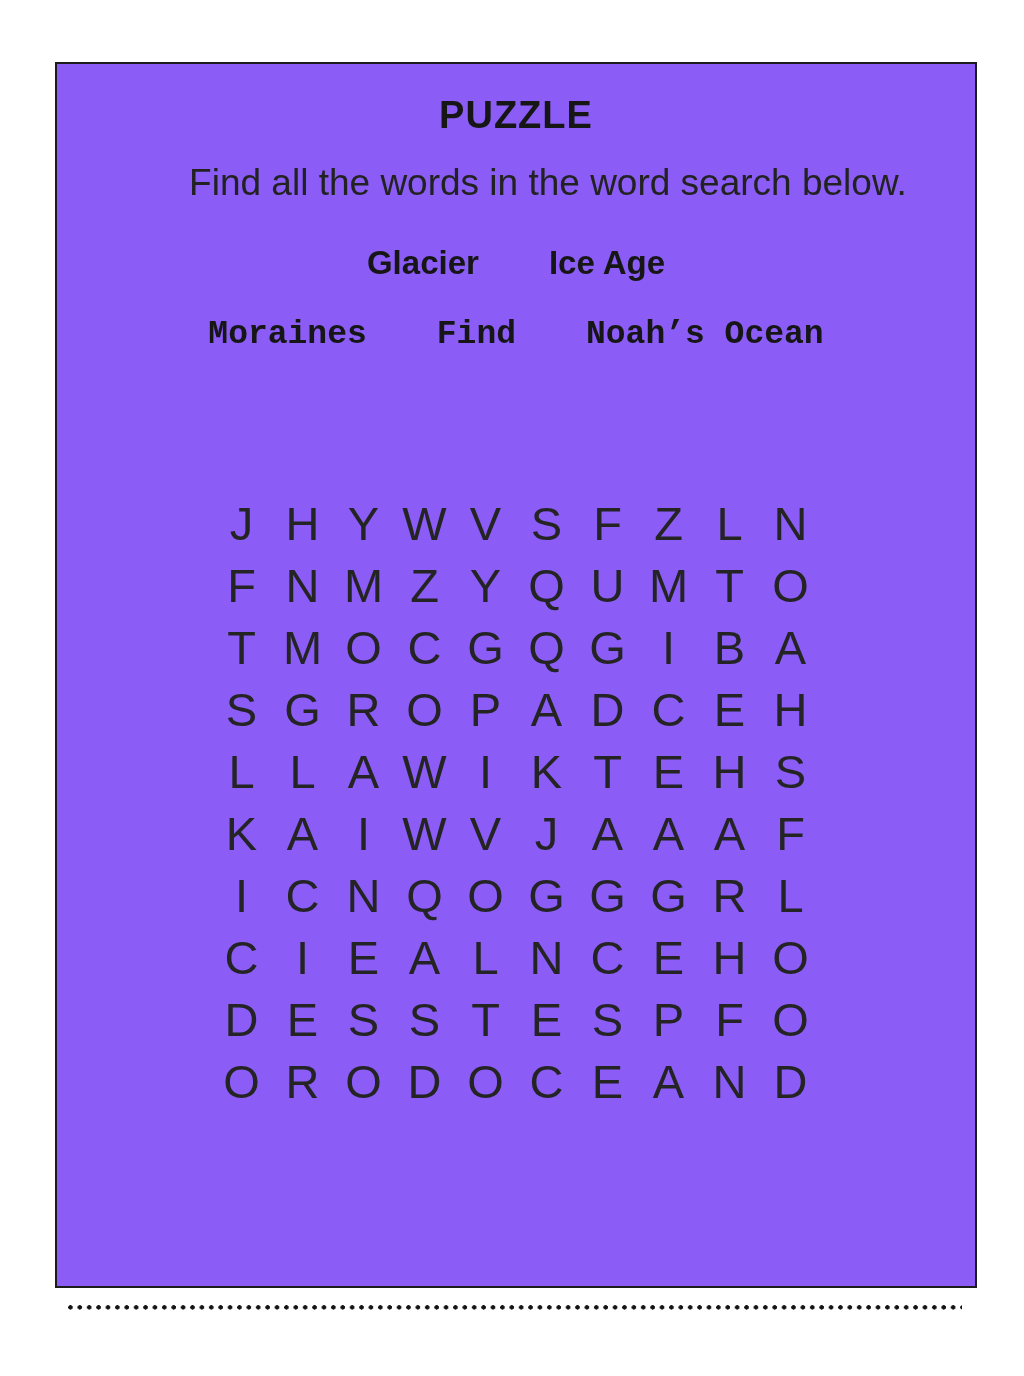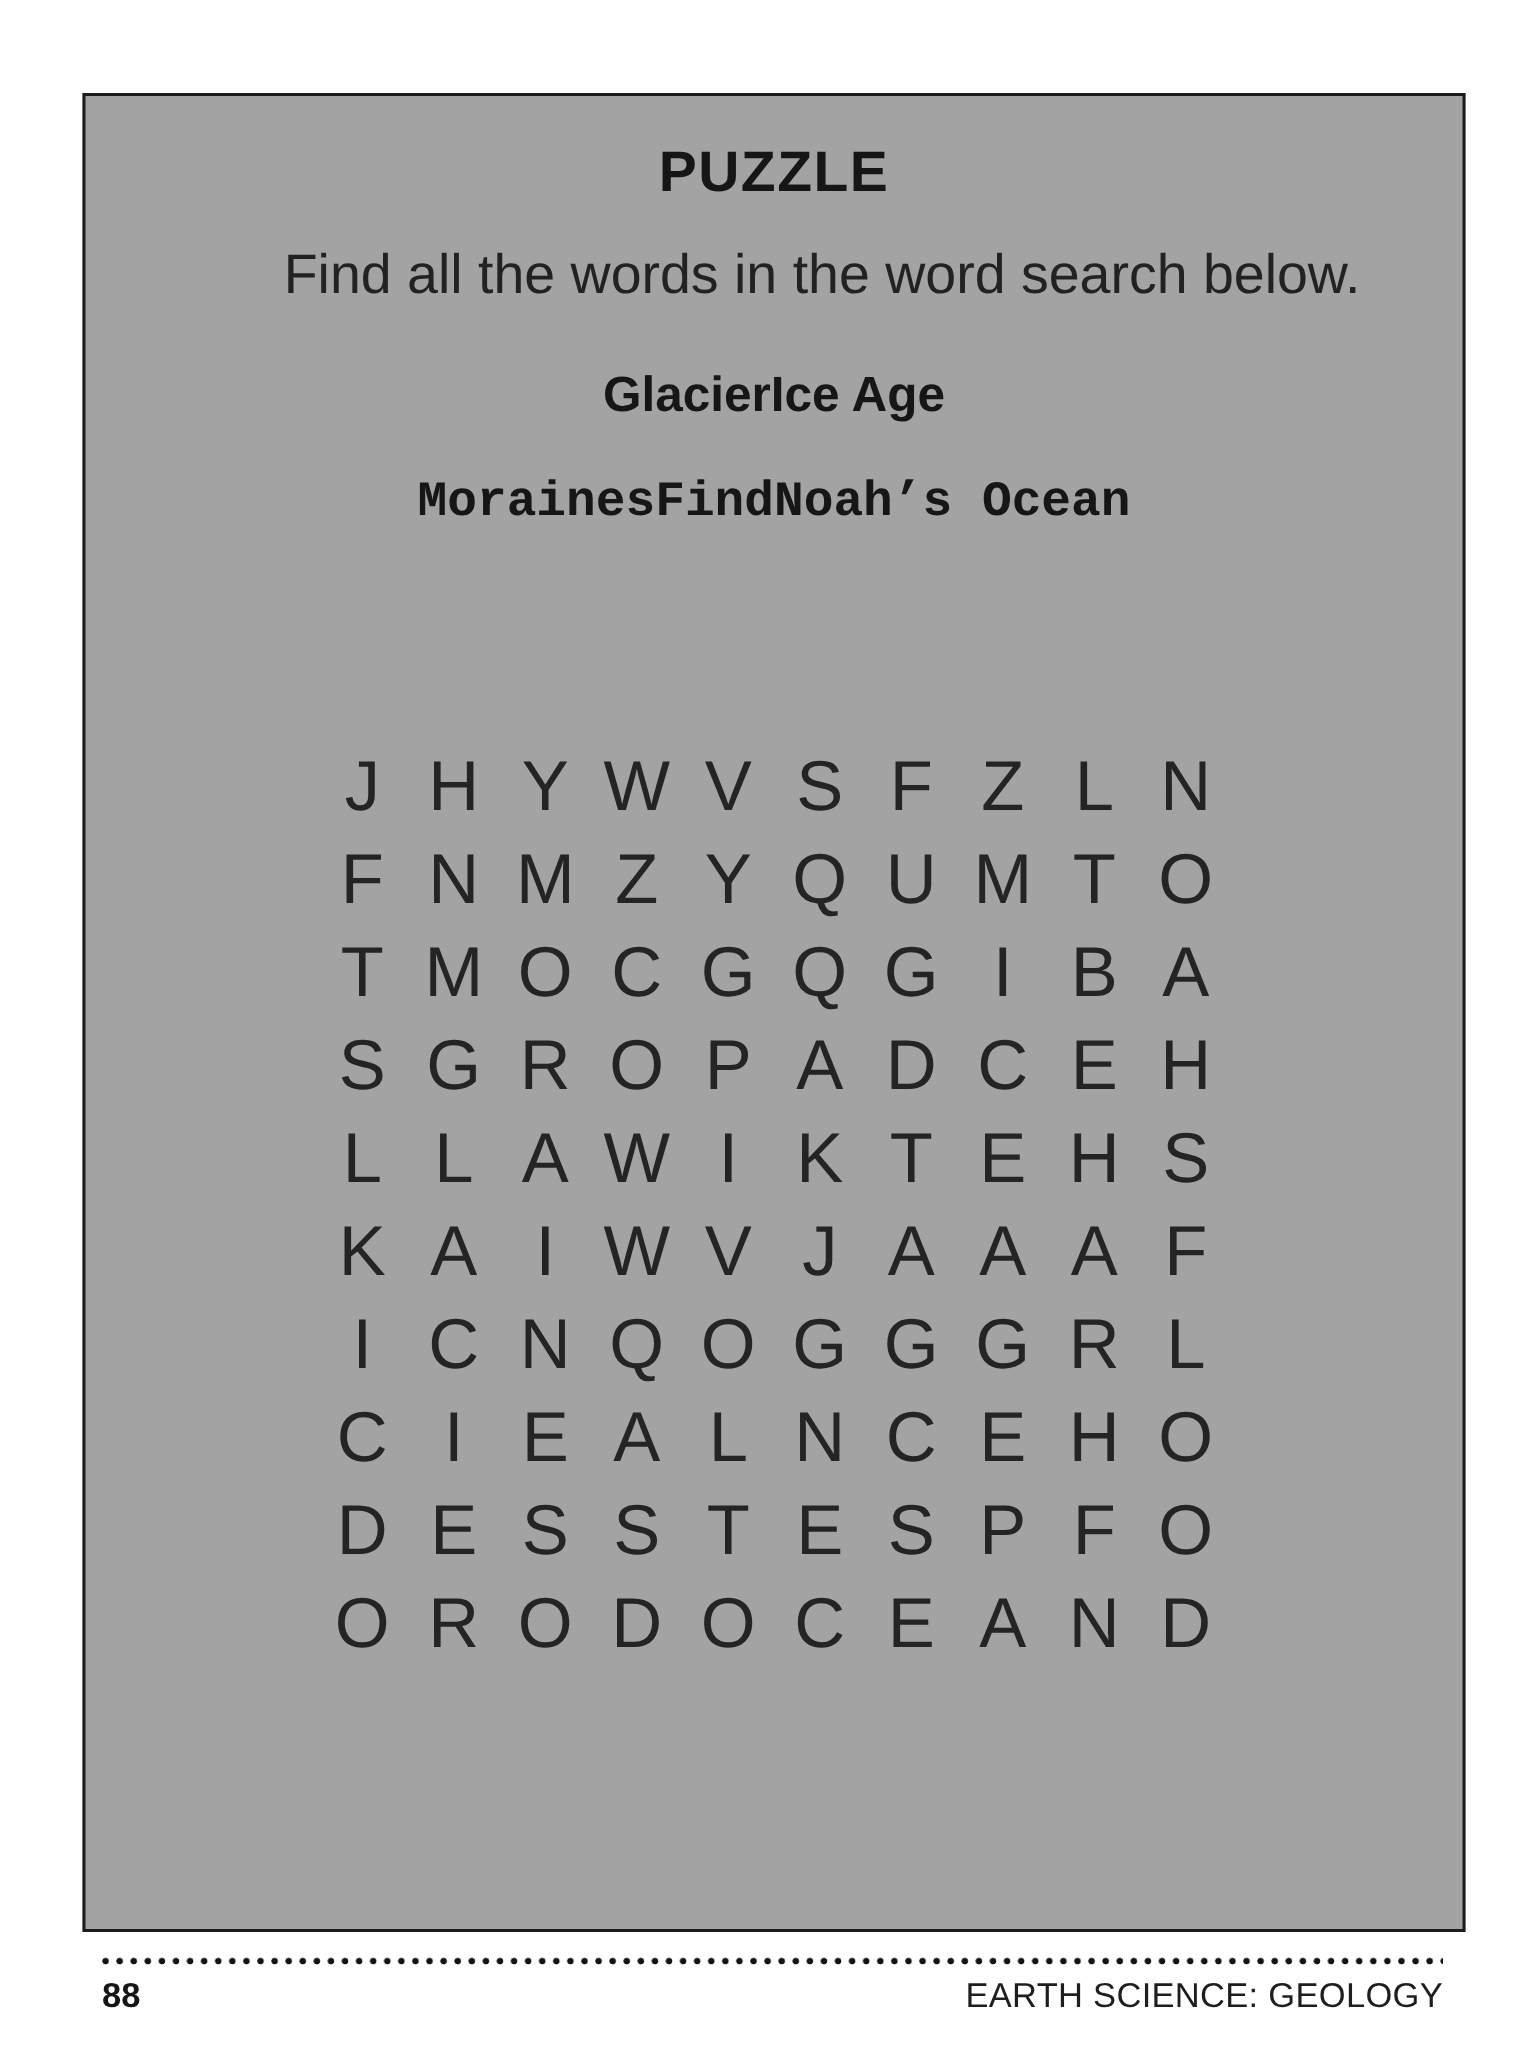--- a/index.html
+++ b/index.html
@@ -16,21 +16,21 @@
     color: #1a1a1a;
     overflow: hidden;
   }
   .frame {
     position: absolute;
     left: 55px;
     top: 62px;
     width: 918px;
     height: 1222px;
     border: 2px solid #1c1c1c;
-    background: #a3a3a3;
+    background: #8b5cf6;
   }
   .title {
     position: absolute;
     top: 30px;
     left: 0;
     width: 100%;
     text-align: center;
     font-size: 38px;
     font-weight: 700;
     letter-spacing: 1px;
@@ -48,20 +48,21 @@
     color: #222222;
     margin: 0;
     padding-left: 32px;
   }
   .word-row {
     position: absolute;
     left: 0;
     width: 100%;
     display: flex;
     justify-content: center;
+    gap: 70px;
     font-size: 33px;
     font-weight: 700;
     color: #161616;
   }
   .word-row-1 { top: 180px; }
   .word-row-2 { top: 252px; font-family: Liberation Mono, monospace; }
   .grid {
     position: absolute;
     top: 428px;
     left: 50%;
@@ -232,19 +233,15 @@
         <span class="cell">E</span>
         <span class="cell">A</span>
         <span class="cell">N</span>
         <span class="cell">D</span>
       </div>
 
   </div>
 
   <div class="footer">
     <div class="dotted-rule"></div>
-    <div class="footer-row">
-      <span class="page-number">88</span>
-      <span class="book-title">EARTH SCIENCE: GEOLOGY</span>
-    </div>
   </div>
 
 </div>
 
 </body></html>

